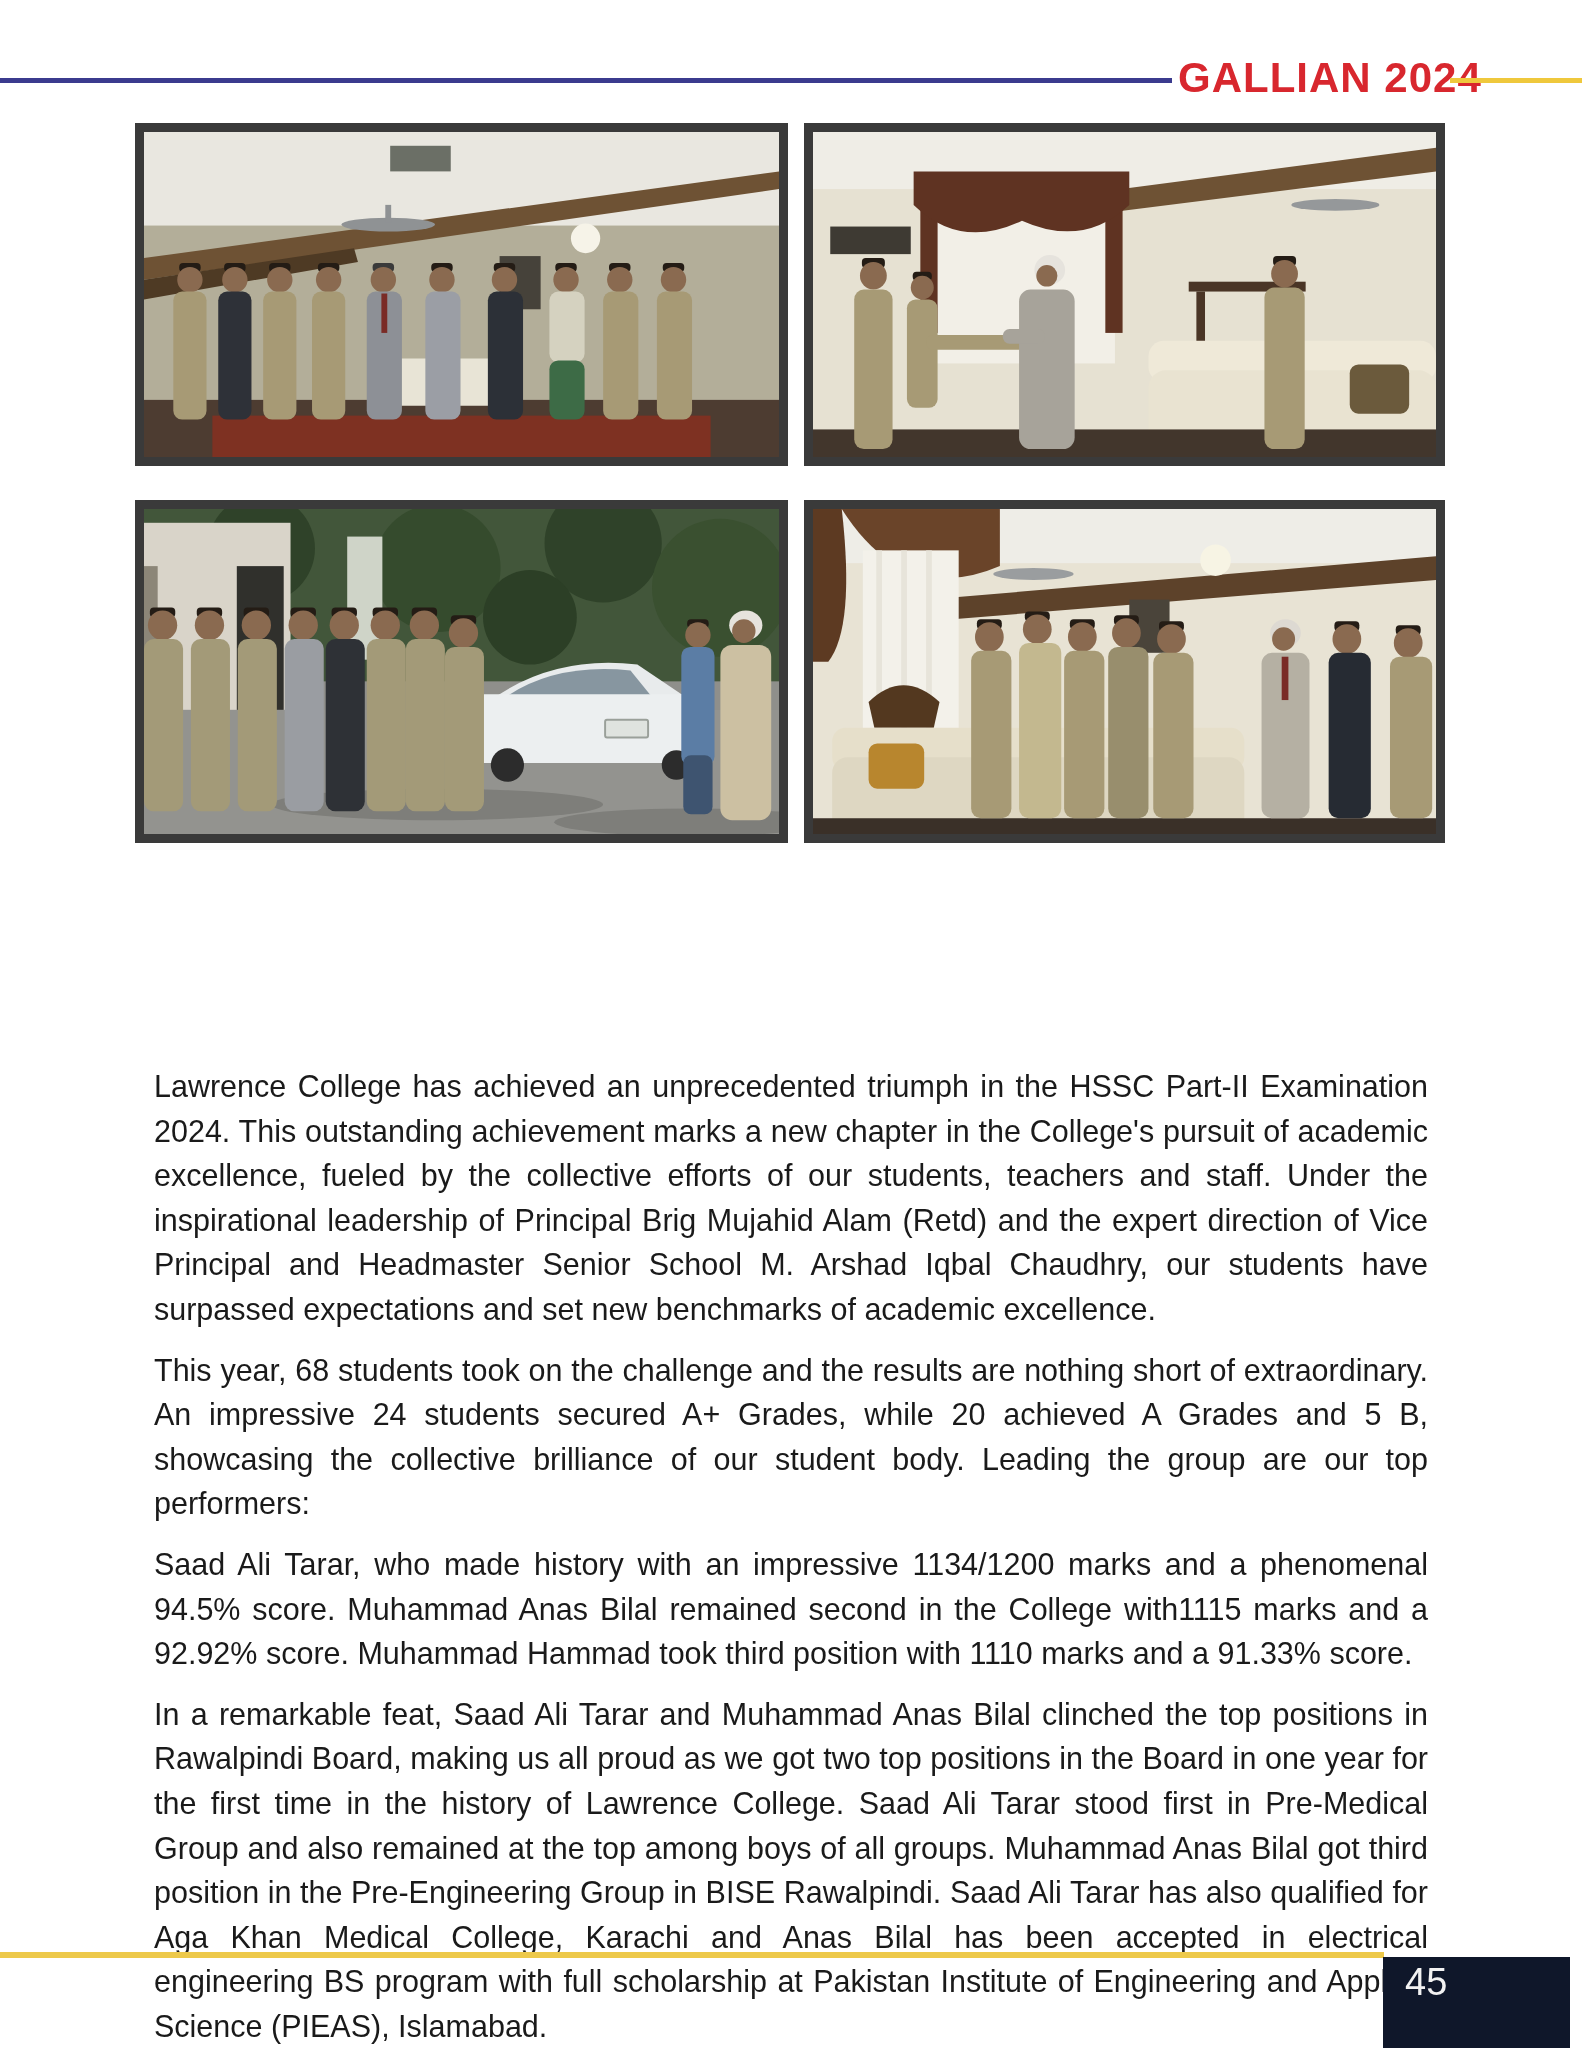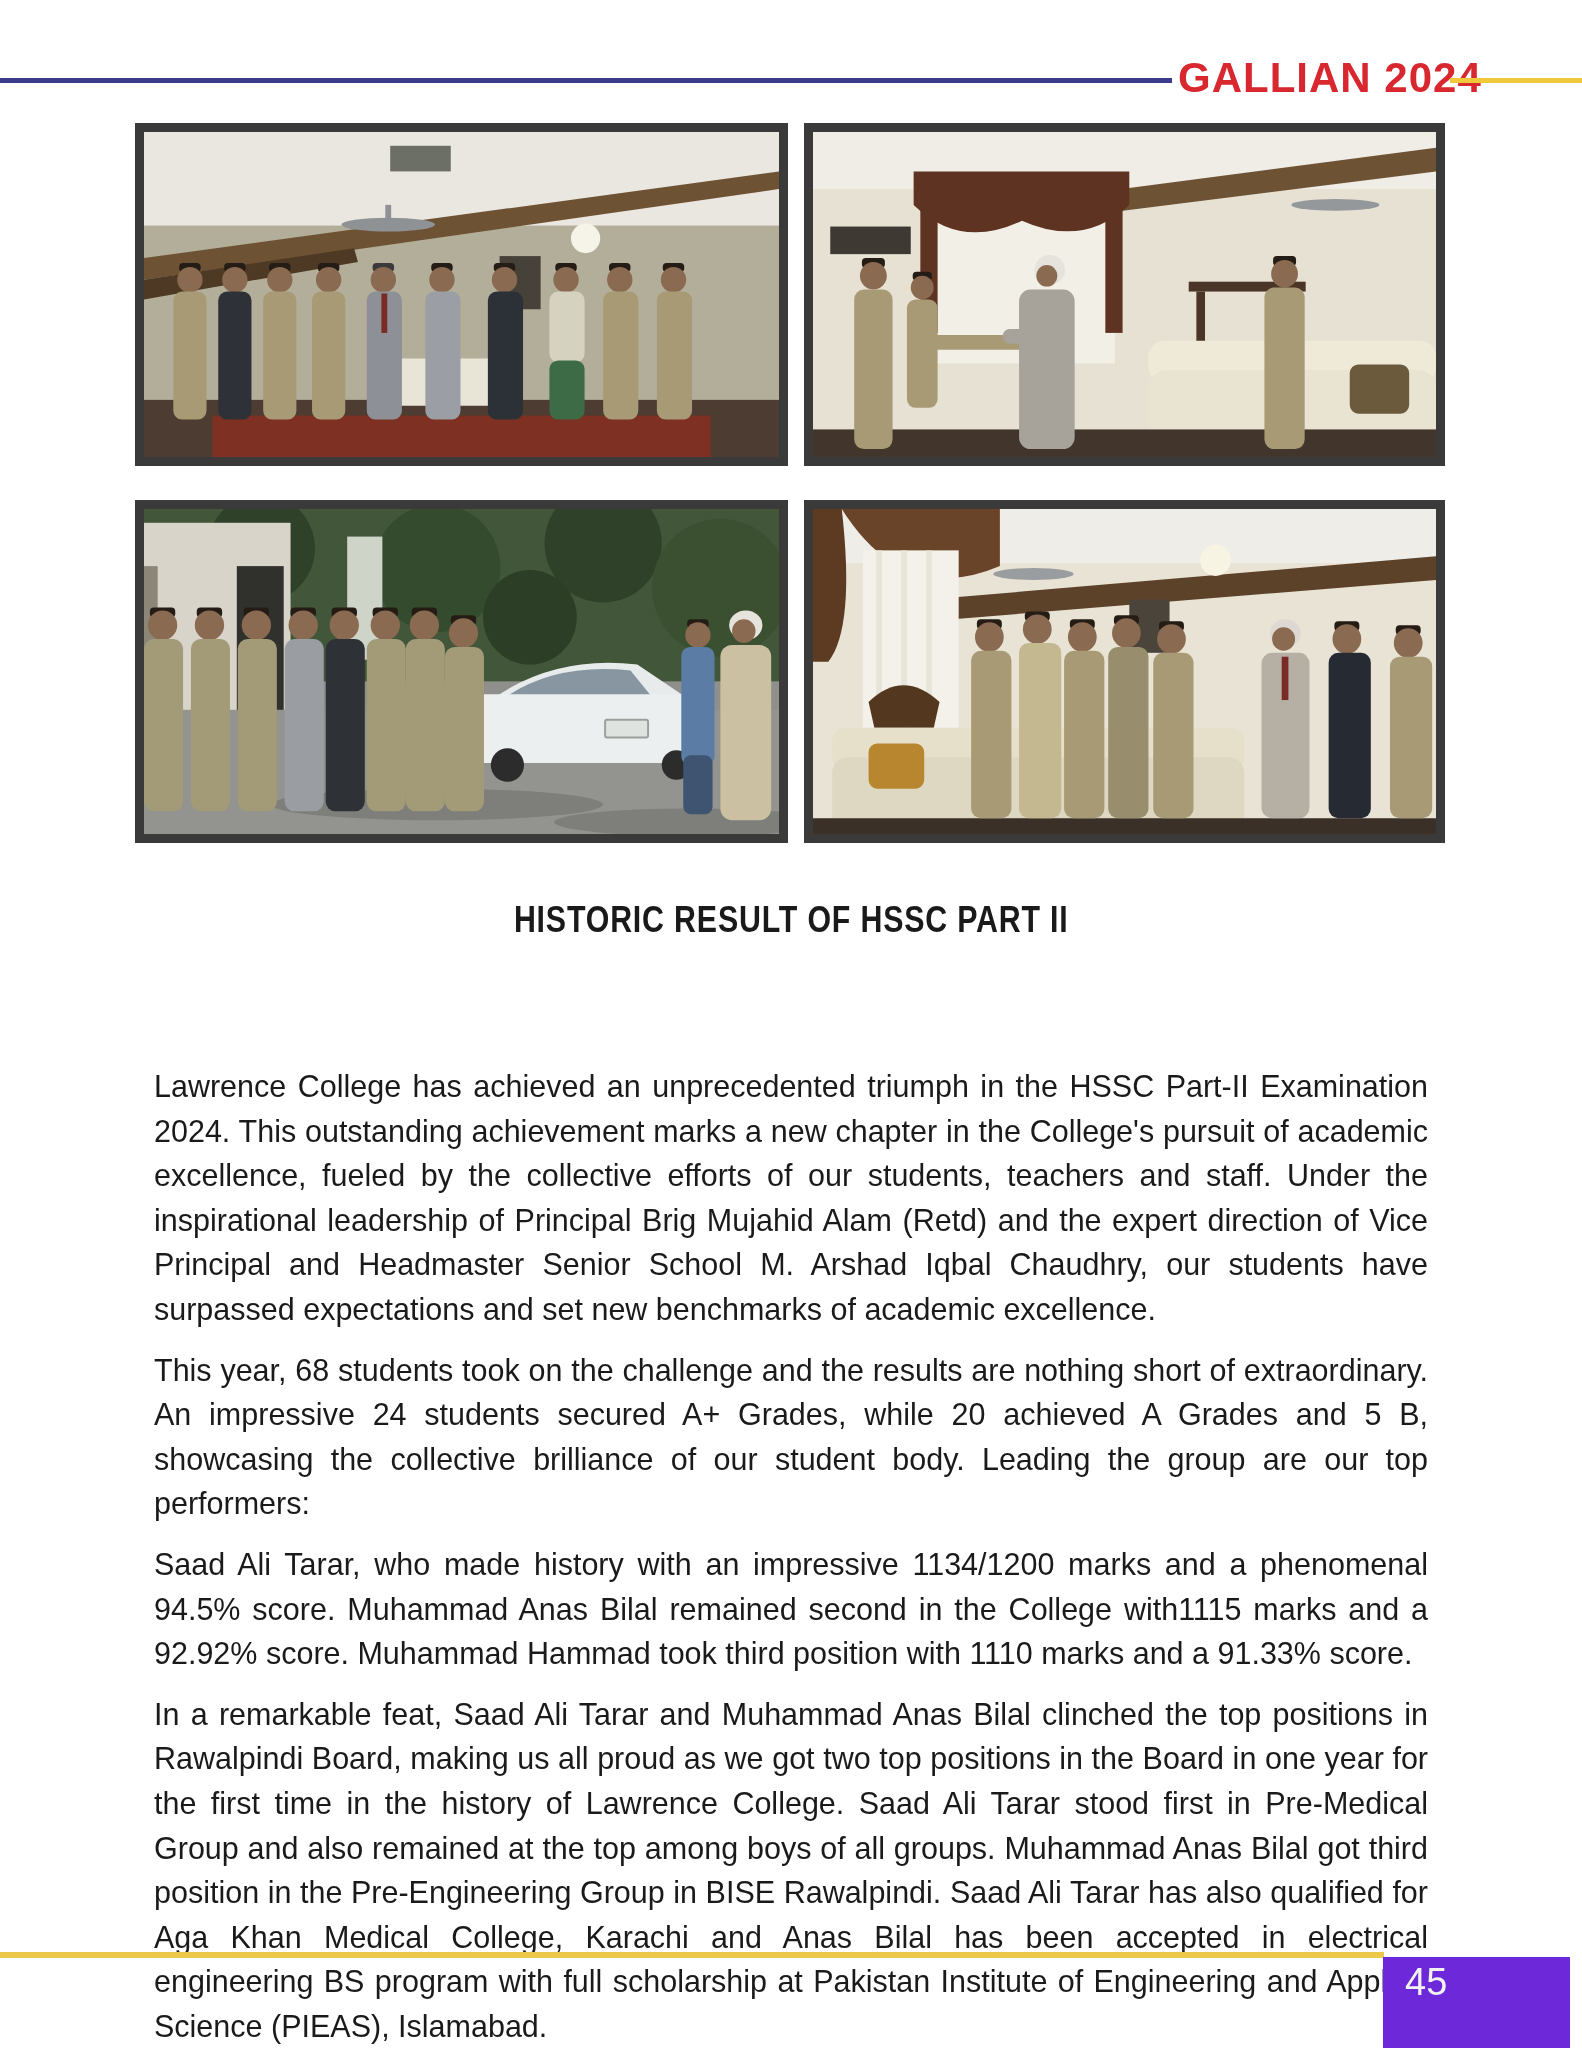--- a/index.html
+++ b/index.html
@@ -30,21 +30,21 @@
   .article-head .cond{display:inline-block; transform:scaleX(0.82); transform-origin:center; white-space:nowrap; letter-spacing:1px;}
   .article-body{
     position:absolute; left:138px; width:1306px; top:1048px;
     font-size:30.5px; line-height:44.6px; text-align:justify;
   }
   .article-body p{margin:16px;}
   
   .ftr-rule{position:absolute; left:0; top:1952px; width:1384px; height:6px; background:#edc94b;}
   .page-num-box{
     position:absolute; left:1383px; top:1957px; width:187px; height:91px;
-    background:#6d28d9;
+    background:#0f172a;
   }
   .page-num{position:absolute; left:22px; top:4px; font-size:38px; color:#f2f2f2; font-weight:400;}
 </style>
 </head>
 <body>
 
 <div id="page">
 
   <div class="hdr-rule left"></div>
   <div class="magazine-title">GALLIAN 2024</div>
@@ -307,21 +307,20 @@
         <g>
             <rect x="608" y="118" width="26" height="10" rx="4" fill="#241c15"></rect>
             <circle cx="621" cy="136" r="15" fill="#8a6a50"></circle>
             <rect x="602" y="150" width="44" height="164" rx="10" fill="#a79a75"></rect>
           </g>
       </g>
     </svg>
   </div>
 
   <div class="article-head">
-    <h2><span class="cond">HISTORIC RESULT OF HSSC PART II</span></h2>
   </div>
 
   <div class="article-body">
     <p>Lawrence College has achieved an unprecedented triumph in the HSSC Part-II Examination 2024. This outstanding achievement marks a new chapter in the College's pursuit of academic excellence, fueled by the collective efforts of our students, teachers and staff. Under the inspirational leadership of Principal Brig Mujahid Alam (Retd) and the expert direction of Vice Principal and Headmaster Senior School M. Arshad Iqbal Chaudhry, our students have surpassed expectations and set new benchmarks of academic excellence.</p>
     <p>This year, 68 students took on the challenge and the results are nothing short of extraordinary. An impressive 24 students secured A+ Grades, while 20 achieved A Grades and 5 B, showcasing the collective brilliance of our student body. Leading the group are our top performers:</p>
     <p>Saad Ali Tarar, who made history with an impressive 1134/1200 marks and a phenomenal 94.5% score. Muhammad Anas Bilal remained second in the College with1115 marks and a 92.92% score. Muhammad Hammad took third position with 1110 marks and a 91.33% score.</p>
     <p>In a remarkable feat, Saad Ali Tarar and Muhammad Anas Bilal clinched the top positions in Rawalpindi Board, making us all proud as we got two top positions in the Board in one year for the first time in the history of Lawrence College. Saad Ali Tarar stood first in Pre-Medical Group and also remained at the top among boys of all groups. Muhammad Anas Bilal got third position in the Pre-Engineering Group in BISE Rawalpindi. Saad Ali Tarar has also qualified for Aga Khan Medical College, Karachi and Anas Bilal has been accepted in electrical engineering BS program with full scholarship at Pakistan Institute of Engineering and Applied Science (PIEAS), Islamabad.</p>
     <p>This achievement is a proof to the tireless efforts of our dedicated teachers, housemasters and the</p>
   </div>
 

